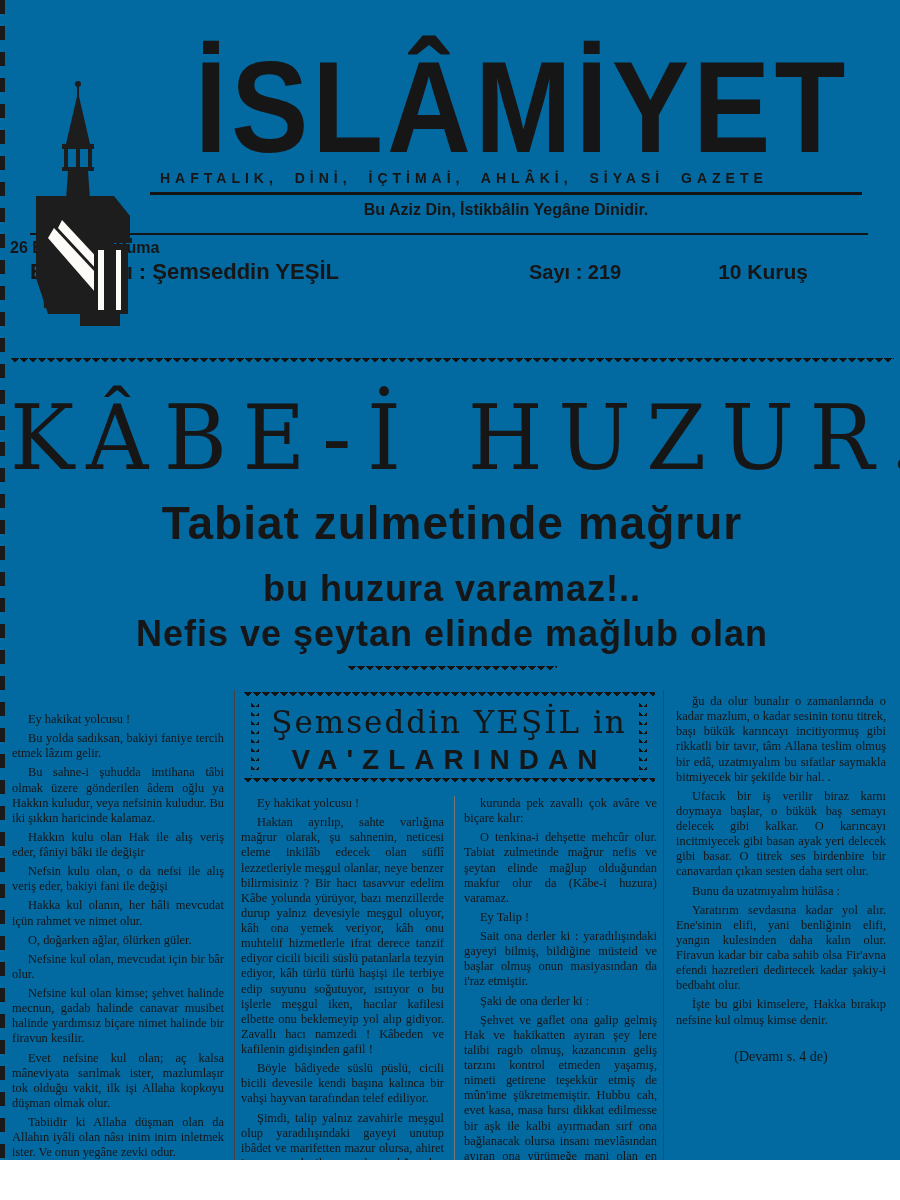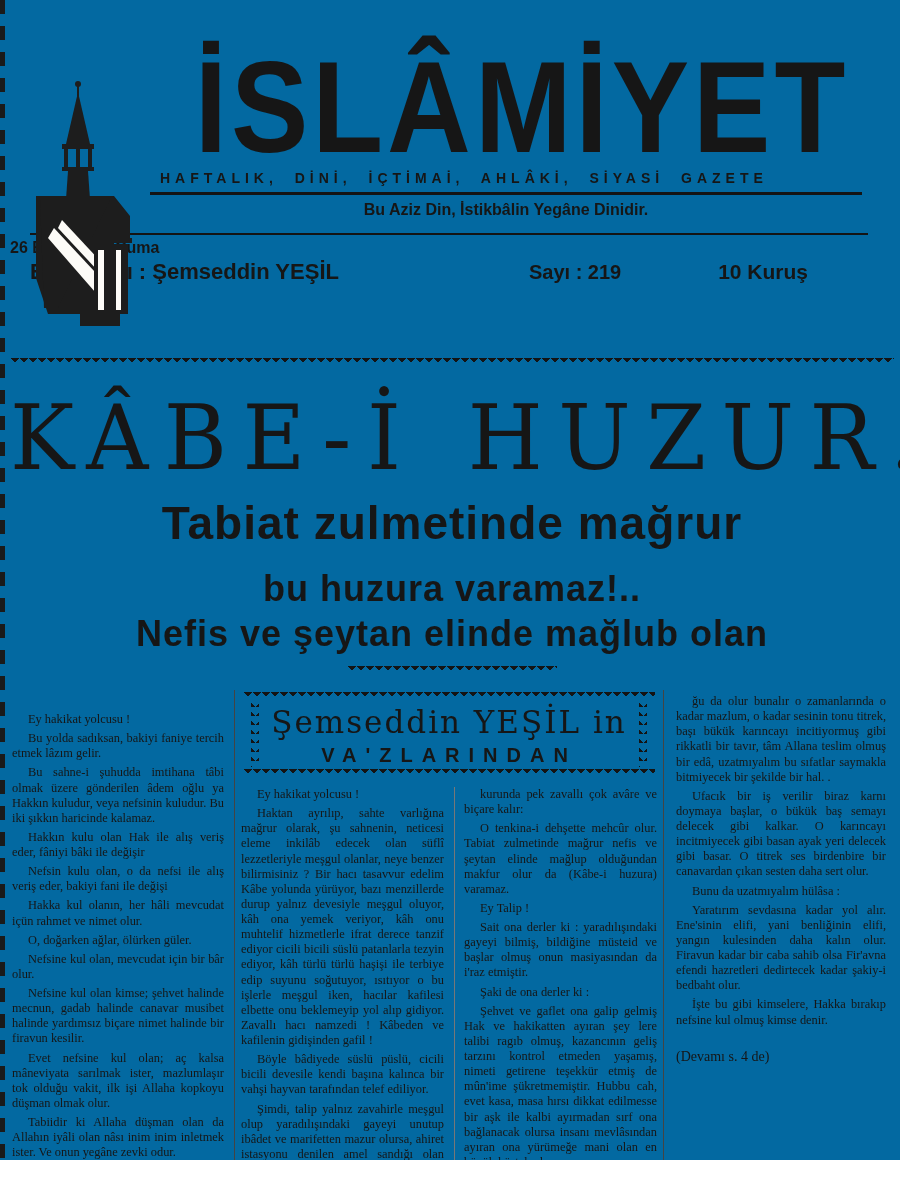--- a/index.html
+++ b/index.html
@@ -71,38 +71,38 @@
     display:grid;grid-template-columns:218px 430px 220px;
     column-gap:6px;margin-top:16px;height:544px;overflow:hidden;
   }
   .bodycol{overflow:hidden;font-size:12.4px;line-height:1.22;}
   .bodycol p{margin:0 0 4px 0;text-indent:16px;text-align:justify;}
   .col1{padding:22px 4px 0 2px;}
   .mid{border-left:1px solid #444;border-right:1px solid #444;padding:0 6px;}
   .mid-cols{display:grid;grid-template-columns:1fr 1fr;column-gap:10px;height:456px;overflow:hidden;}
   .col3{border-left:1px solid #777;padding-left:9px;}
   .col4{padding:4px 4px 0 6px;}
-  .continuation{margin-top:20px;font-size:14px;}
+  .continuation{text-align:center;margin-top:20px;font-size:14px;}
 
   
   .vaaz-box{position:relative;margin:2px 2px 10px 2px;padding:12px 26px 10px 26px;text-align:center;}
   .vaaz-box .zz-top{position:absolute;top:0;left:0;right:0;}
   .vaaz-box .zz-bot{position:absolute;bottom:0;left:0;right:0;}
   .zz-v{
     position:absolute;top:10px;bottom:10px;width:8px;
     background-repeat:repeat-y;
     background-image:
       linear-gradient(45deg,#141414 25%,transparent 25%),
       linear-gradient(315deg,#141414 25%,transparent 25%);
     background-size:9px 9px;background-position:0 -4px,0 -4px;
   }
   .zz-left{left:8px;}
   .zz-right{right:8px;}
   .vaaz-line1{font-family:"DejaVu Serif",serif;font-size:31px;letter-spacing:2px;white-space:nowrap;}
-  .vaaz-line2{font-family:"Liberation Sans",sans-serif;font-weight:bold;font-size:20px;letter-spacing:9px;margin-top:4px;}
+  .vaaz-line2{font-family:"Liberation Sans",sans-serif;font-weight:bold;font-size:28px;letter-spacing:9px;margin-top:4px;}
 </style>
 </head>
 <body>
 
 <div class="page">
   <div class="scan-edge"></div>
 
   <div class="inner">
 
     <div class="masthead">

